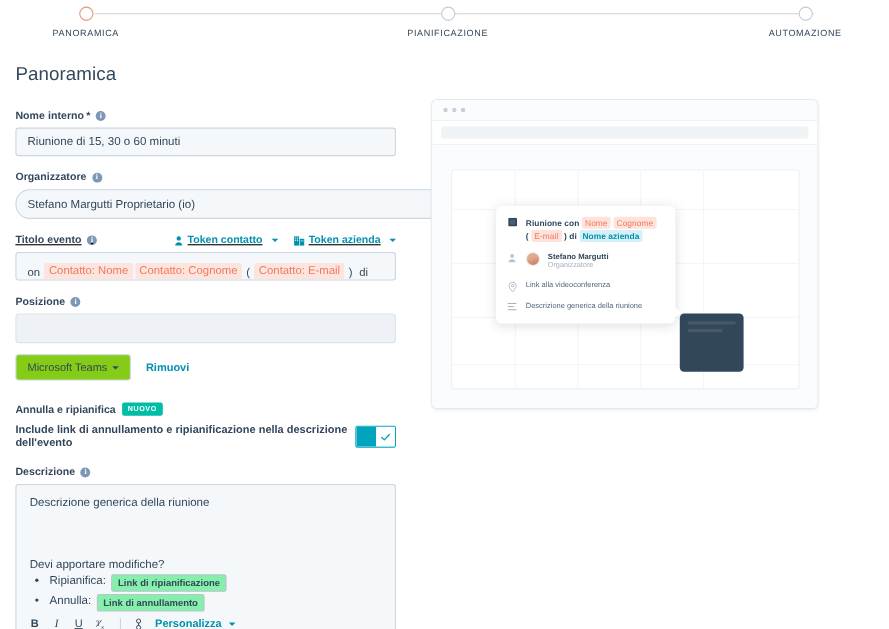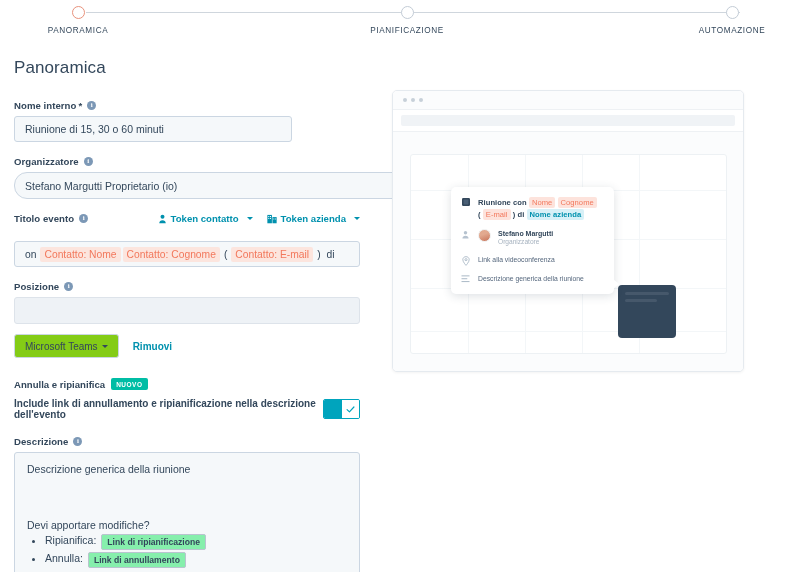--- a/index.html
+++ b/index.html
@@ -52,21 +52,21 @@
   }
   .req { color: #33475b; margin-left: 2px; font-weight: bold; }
   .info-icon {
     display: inline-flex; align-items: center; justify-content: center;
     width: 9px; height: 9px; border-radius: 50%;
     background: #7c98b6; color: #fff; font-size: 7px;
     font-family: "Liberation Serif", serif; font-weight: bold;
     margin-left: 5px; line-height: 1;
   }
   .input-box {
-    width: 278px; height: 26px; background: #f5f8fa;
+    width: 346px; height: 26px; background: #f5f8fa;
     border: 1px solid #cbd6e2; border-radius: 3px;
     display: flex; align-items: center; padding: 0 10px;
     font-size: 10.5px; color: #33475b;
   }
   .select-box {
     width: 416px; height: 27px; background: #f5f8fa;
     border: 1px solid #cbd6e2; border-radius: 13px;
     display: flex; align-items: center; justify-content: space-between;
     padding: 0 10px; font-size: 10.5px; color: #33475b;
   }
@@ -76,35 +76,35 @@
   }
   .caret-sm {
     display:inline-block; width: 0; height: 0;
     border-left: 3px solid transparent; border-right: 3px solid transparent;
     border-top: 3.5px solid currentColor; margin-left: 4px;
     vertical-align: middle;
   }
 
   
   .label-row {
-    display: flex; align-items: flex-start; width: 346px; margin-bottom: 17px;
+    display: flex; align-items: flex-start; width: 346px; margin-bottom: 5px; text-decoration: underline;
   }
   .label-row .flabel { margin-bottom: 0; }
   .token-links { margin-left: auto; display: flex; align-items: center; gap: 14px; }
   .token-link {
     display: flex; align-items: center; gap: 4px;
     color: #0091ae; font-size: 9.6px; font-weight: bold; cursor: pointer;
   }
   .token-link svg { display:block; }
 
   
   .token-field {
     width: 346px; height: 26px; background: #f5f8fa;
     border: 1px solid #cbd6e2; border-radius: 3px;
-    display: flex; align-items: center; padding: 0 8px; gap: 2px;
+    display: flex; align-items: flex-end; padding: 0 8px; gap: 2px;
     font-size: 10.3px; color: #33475b; overflow: hidden;
   }
   .tok {
     background: #fce5de; color: #f2785c; border-radius: 2px;
     padding: 2px 4px; font-size: 10.3px; white-space: nowrap;
   }
   .plain { color: #33475b; padding: 0 2px; white-space: nowrap; }
 
   
   .empty-box {

